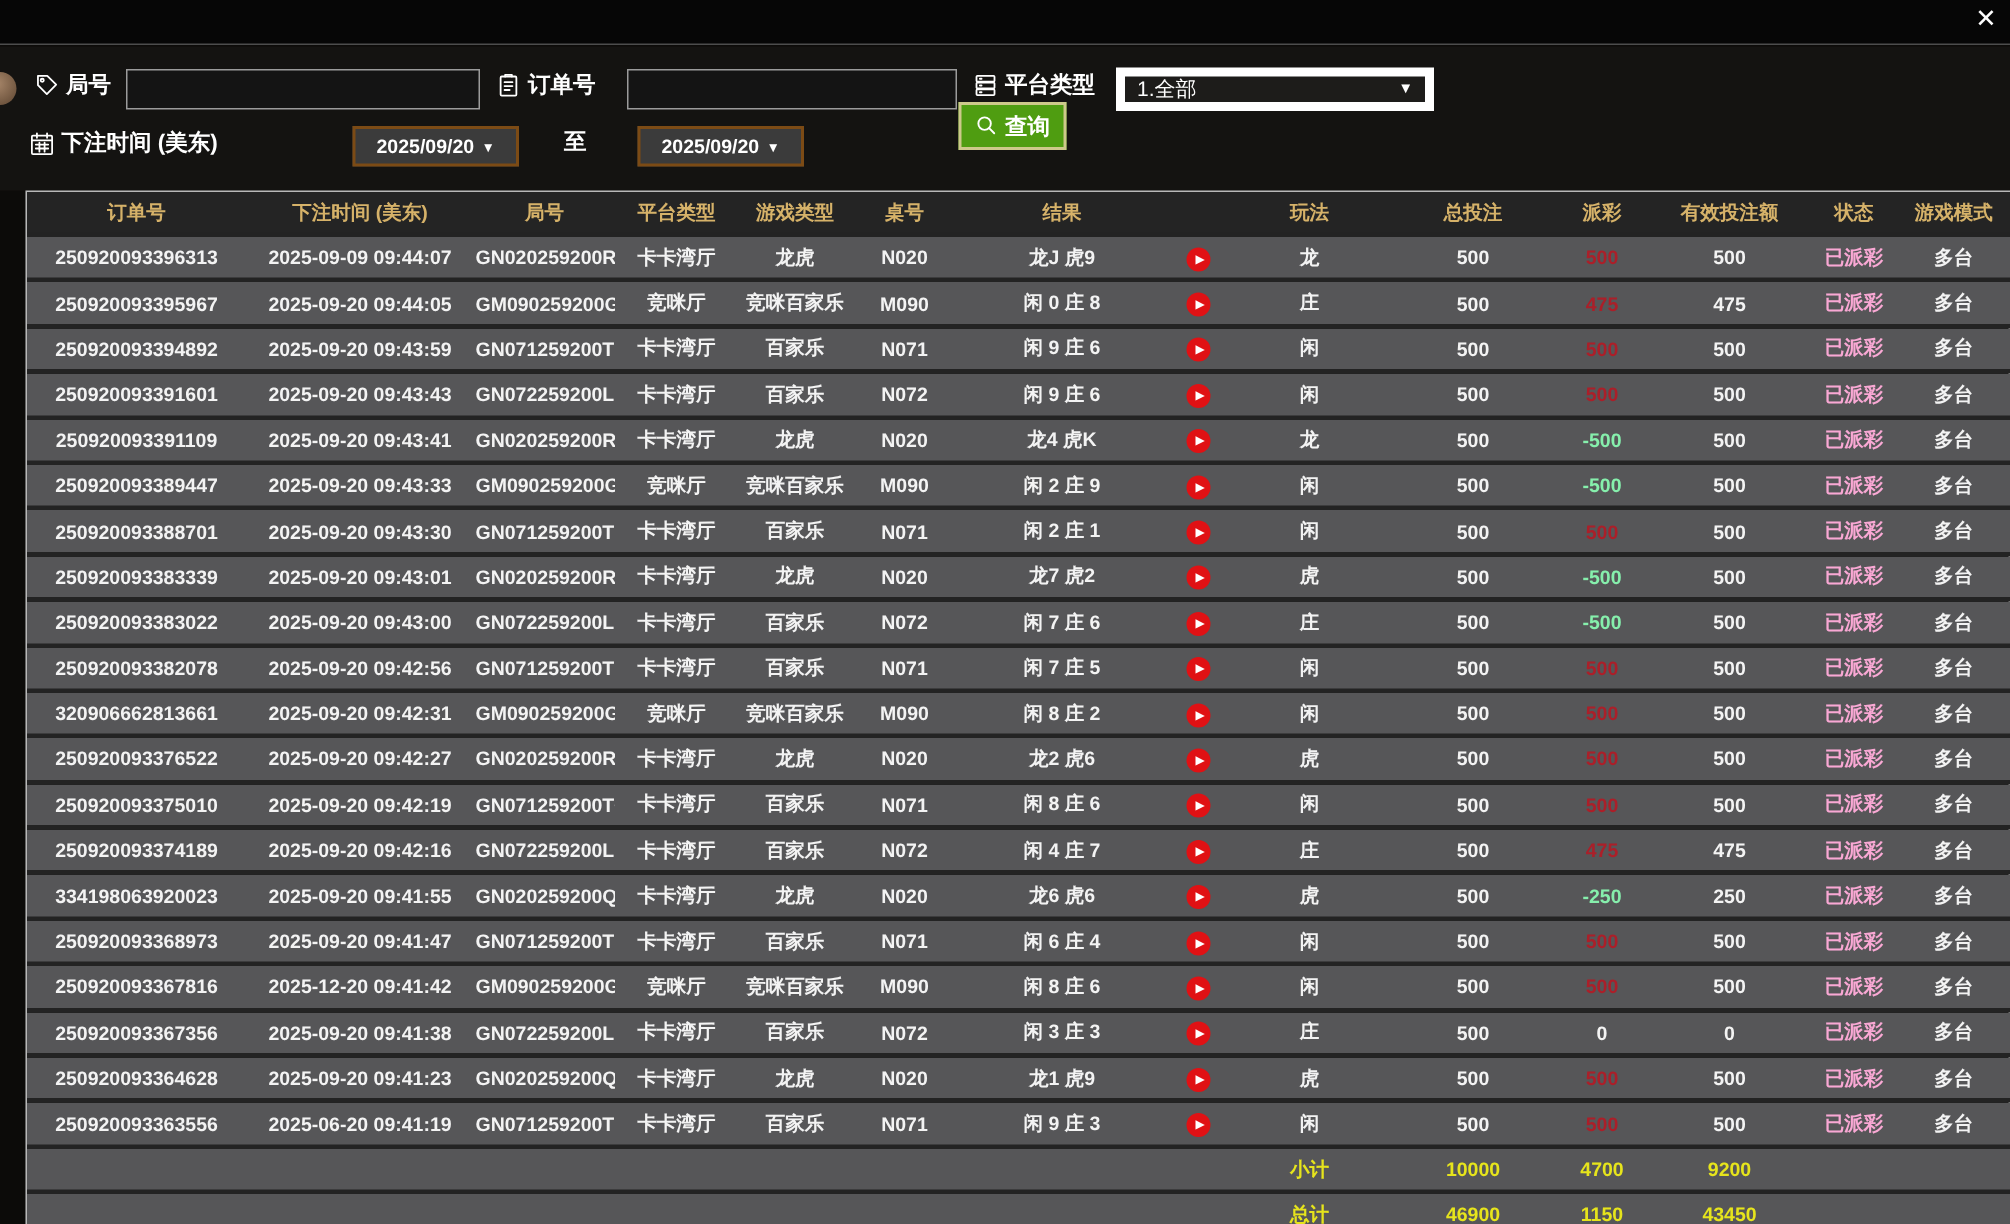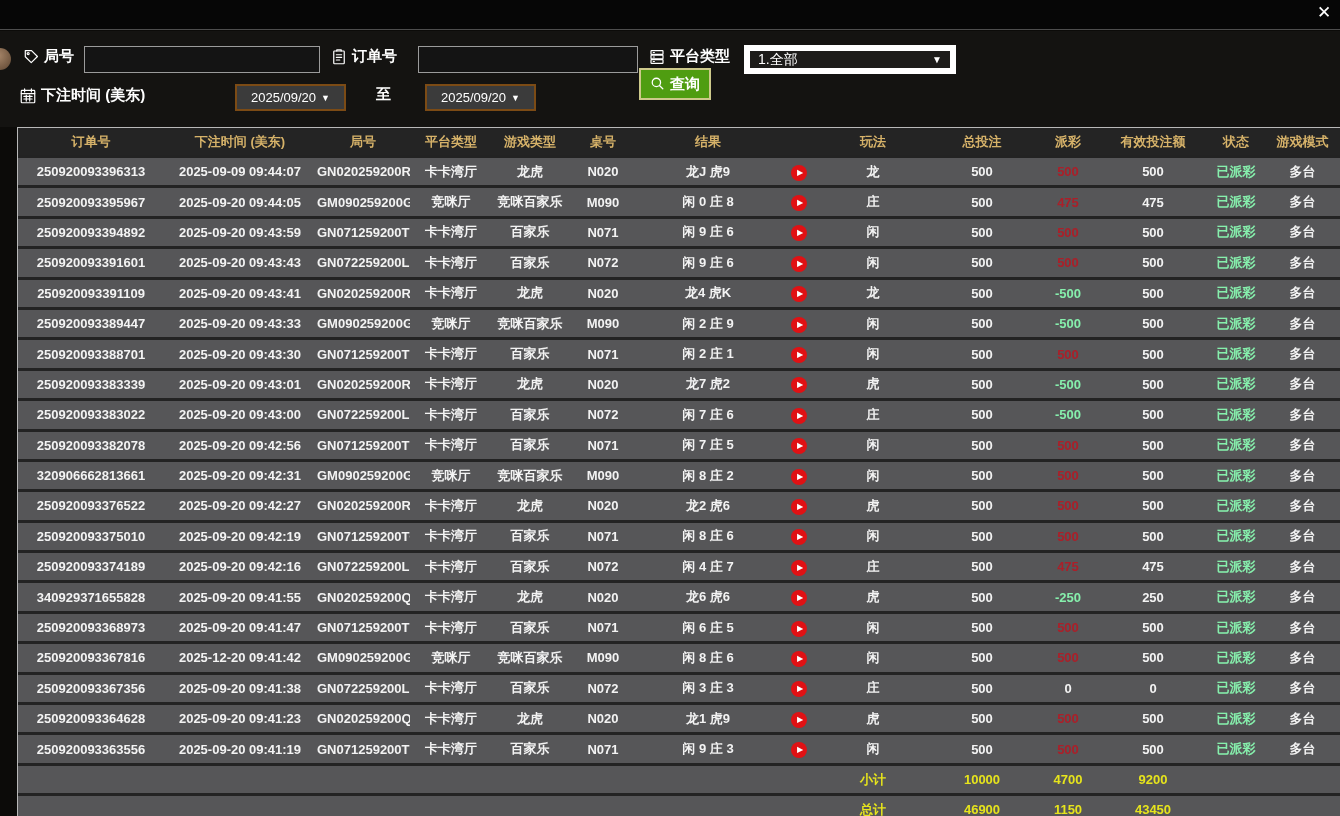--- a/index.html
+++ b/index.html
@@ -11,35 +11,35 @@
   .close-x{position:absolute;right:5px;top:2px;color:#fff;font-size:17px;font-weight:bold;width:22px;height:22px;text-align:center;line-height:22px;cursor:pointer;}
 
   
   .topbar{position:absolute;top:31px;left:0;width:100%;height:96px;background:#141311;}
   .edge-avatar{position:absolute;left:-11px;top:17px;width:22px;height:22px;border-radius:50%;background:radial-gradient(circle at 40% 35%,#a8876a,#5c4430);}
   .flabel{position:absolute;color:#fff;font-weight:bold;font-size:15px;white-space:nowrap;display:flex;align-items:center;gap:4px;}
   .flabel svg{flex:0 0 auto;}
   .text-input{position:absolute;background:#141414;border:1px solid #9b9b9b;height:25px;color:#fff;font-size:13px;padding:0 6px;box-sizing:content-box;outline:none;}
   .dropdown{position:absolute;background:#1d1c1a;border:6px solid #ffffff;color:#fff;font-size:14px;display:flex;align-items:center;padding:0 8px;box-sizing:border-box;cursor:pointer;}
   .dropdown .arrow{margin-left:auto;font-size:10px;color:#fff;}
-  .datebtn{position:absolute;background:#3b3b3b;border:2px solid #7c4b15;color:#fff;font-weight:normal;font-size:13px;display:flex;align-items:center;justify-content:center;gap:5px;box-sizing:border-box;cursor:pointer;}
+  .datebtn{position:absolute;background:#3b3b3b;border:2px solid #7c4b15;color:#fff;font-weight:bold;font-size:13px;display:flex;align-items:center;justify-content:center;gap:5px;box-sizing:border-box;cursor:pointer;}
   .datebtn .arrow{font-size:9px;}
   .to-label{position:absolute;color:#fff;font-weight:bold;font-size:15px;}
   .search-btn{position:absolute;background:#4f9d11;border:2px solid #cdc98b;color:#fff;font-weight:bold;font-size:15px;display:flex;align-items:center;gap:4px;padding:0 9px;box-sizing:border-box;cursor:pointer;}
 
   
   .table-wrap{position:absolute;top:127px;left:17px;width:1323px;border:1px solid #b8b8b8;box-sizing:border-box;background:#232323;}
   table{border-collapse:collapse;table-layout:fixed;width:1321px;}
   th{height:25px;background:#242424;color:#d6b269;font-size:13px;font-weight:bold;text-align:center;border-bottom:3px solid #232323;white-space:nowrap;overflow:hidden;}
   td{height:25.4px;background:#565658;color:#f3f3f3;font-size:13px;font-weight:bold;text-align:center;border-bottom:3px solid #232323;white-space:nowrap;overflow:hidden;}
   tr.sum-row td{color:#e6e41c;}
   td.pw{color:#ab1f29;}
   td.pl{color:#86efac;}
   td.pz{color:#f3f3f3;}
-  td.st{color:#86efac;text-align:center;}
+  td.st{color:#f9a8d4;text-align:center;}
   .play-btn{display:inline-flex;width:16px;height:16px;border-radius:50%;background:#e01114;color:#fff;align-items:center;justify-content:center;font-size:8px;line-height:16px;padding-left:2px;box-sizing:border-box;cursor:pointer;}
 
   
   .statusbar{position:absolute;top:779px;left:0;width:100%;height:37px;background:#0a0a0a;color:#efefef;font-size:13px;}
   .sb-item{position:absolute;top:12px;white-space:nowrap;}
   .nav{position:absolute;top:12px;font-size:12px;color:#fff;letter-spacing:-3px;cursor:pointer;}
   .nav.disabled{color:#6e6e6e;}
   .page-box{position:absolute;left:1205px;top:8px;width:44px;height:19px;background:transparent;border:1px solid #fff;color:#fff;text-align:center;font-size:13px;padding:0;}
   svg{stroke:#fff;fill:none;stroke-width:1.6;stroke-linecap:round;stroke-linejoin:round;}
 </style>
@@ -369,21 +369,21 @@
             <td>闲 4 庄 7</td>
             <td><span class="play-btn">▶</span></td>
             <td>庄</td>
             <td>500</td>
             <td class="pw">475</td>
             <td>475</td>
             <td class="st">已派彩</td>
             <td>多台</td>
           </tr>
           <tr>
-            <td>340929371655828</td>
+            <td>334198063920023</td>
             <td>2025-09-20 09:41:55</td>
             <td>GN020259200QZ</td>
             <td>卡卡湾厅</td>
             <td>龙虎</td>
             <td>N020</td>
             <td>龙6 虎6</td>
             <td><span class="play-btn">▶</span></td>
             <td>虎</td>
             <td>500</td>
             <td class="pl">-250</td>
@@ -391,21 +391,21 @@
             <td class="st">已派彩</td>
             <td>多台</td>
           </tr>
           <tr>
             <td>250920093368973</td>
             <td>2025-09-20 09:41:47</td>
             <td>GN071259200TN</td>
             <td>卡卡湾厅</td>
             <td>百家乐</td>
             <td>N071</td>
-            <td>闲 6 庄 5</td>
+            <td>闲 6 庄 4</td>
             <td><span class="play-btn">▶</span></td>
             <td>闲</td>
             <td>500</td>
             <td class="pw">500</td>
             <td>500</td>
             <td class="st">已派彩</td>
             <td>多台</td>
           </tr>
           <tr>
             <td>250920093367816</td>
@@ -450,21 +450,21 @@
             <td><span class="play-btn">▶</span></td>
             <td>虎</td>
             <td>500</td>
             <td class="pw">500</td>
             <td>500</td>
             <td class="st">已派彩</td>
             <td>多台</td>
           </tr>
           <tr>
             <td>250920093363556</td>
-            <td>2025-09-20 09:41:19</td>
+            <td>2025-06-20 09:41:19</td>
             <td>GN071259200TM</td>
             <td>卡卡湾厅</td>
             <td>百家乐</td>
             <td>N071</td>
             <td>闲 9 庄 3</td>
             <td><span class="play-btn">▶</span></td>
             <td>闲</td>
             <td>500</td>
             <td class="pw">500</td>
             <td>500</td>

